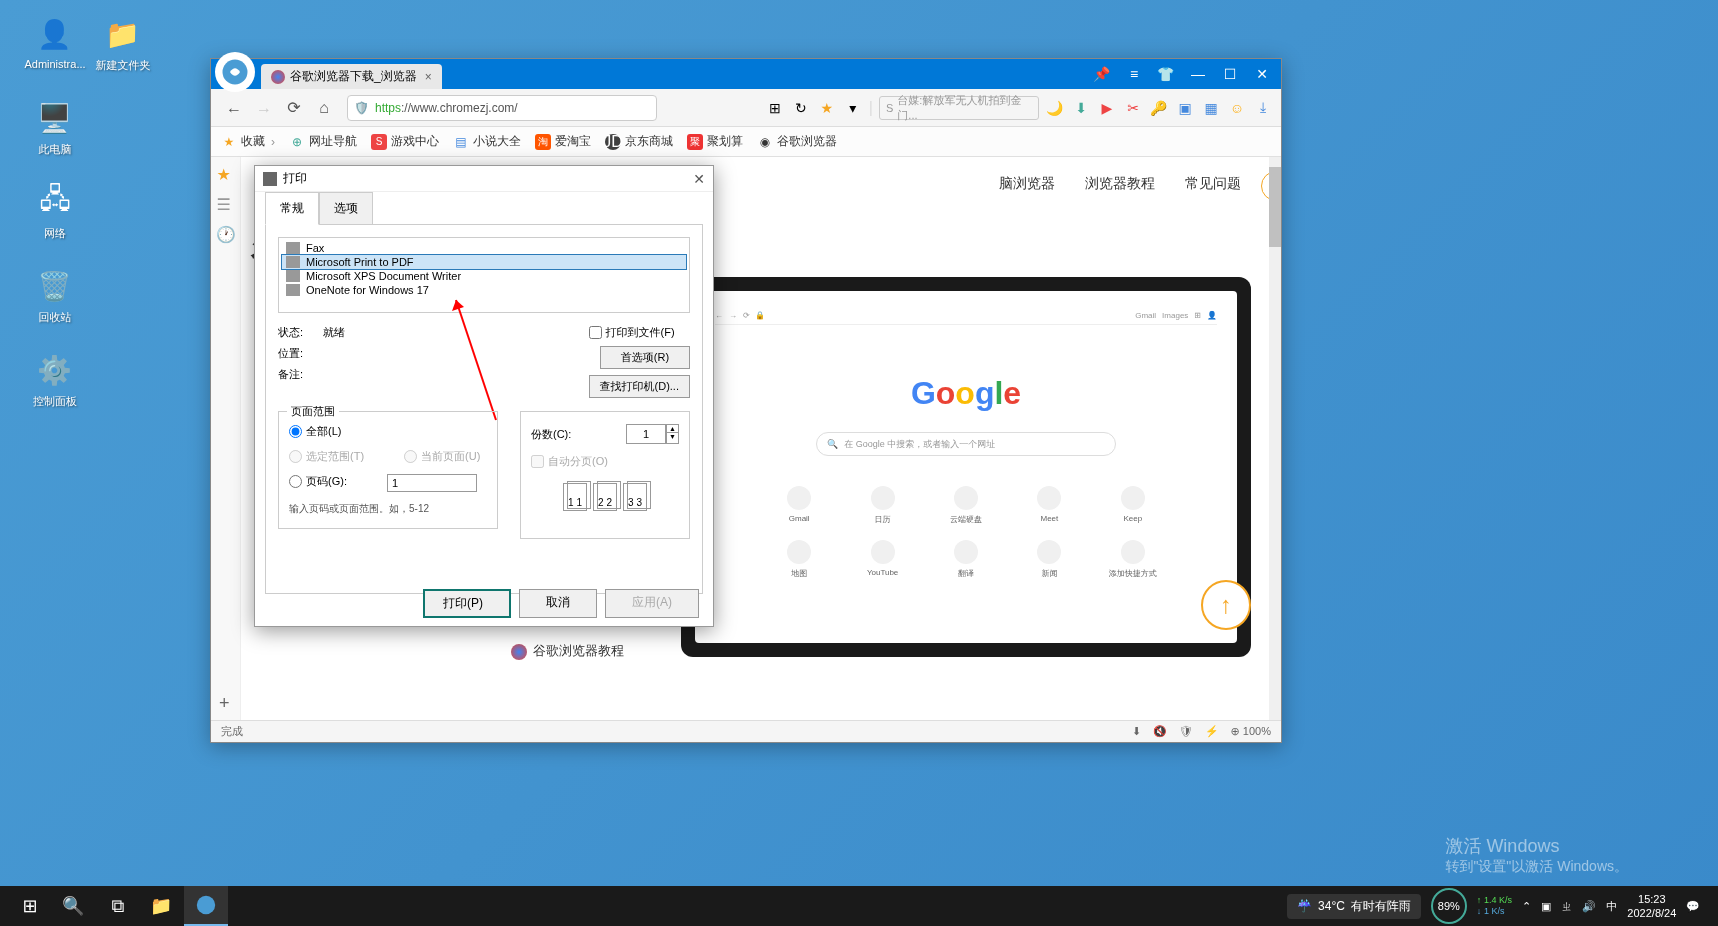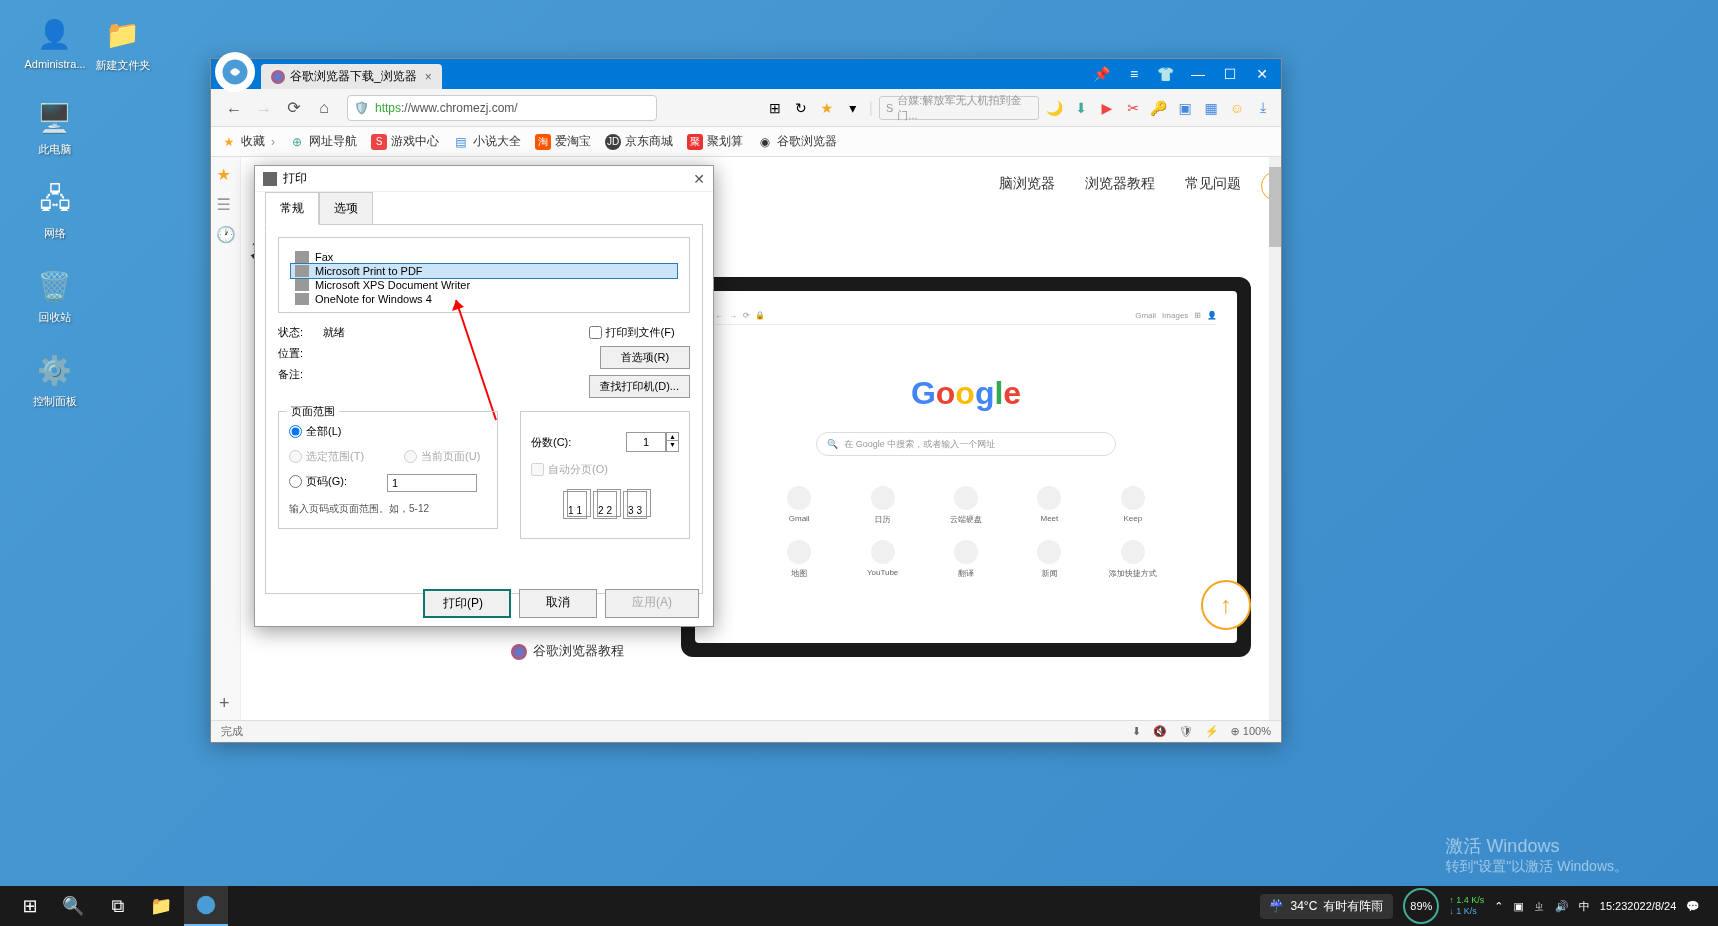--- a/index.html
+++ b/index.html
@@ -69,63 +69,63 @@
     .print-close { margin-left: auto; cursor: pointer; font-size: 14px; color: #555; }
     
     .print-tabs { display: flex; padding: 0 10px; font-size: 12px; }
     .print-tab { padding: 7px 14px; background: white; border: 1px solid #ccc; border-bottom: none; cursor: pointer; }
     .print-tab.active { border-bottom: 1px solid white; position: relative; z-index: 2; }
     .print-tab.inactive { background: #f0f0f0; }
     .print-body { margin: 0 10px 10px; border: 1px solid #ccc; padding: 12px; height: 370px; position: relative; margin-top: -1px; }
     
     .printer-group { font-size: 12px; }
     .printer-group-label { margin-bottom: 6px; color: #333; }
-    .printer-list { border: 1px solid #ccc; height: 76px; padding: 12px; overflow: auto; background: white; }
+    .printer-list { border: 1px solid #ccc; height: 76px; padding: 3px; overflow: auto; background: white; }
     .printer-item { display: flex; align-items: center; gap: 6px; padding: 1px 4px; font-size: 11px; cursor: pointer; }
     .printer-item.selected { background: #cce4f7; outline: 1px solid #2a7ab8; }
     .highlight-box { outline: 2px solid red; }
     .printer-icon { width: 14px; height: 12px; background: #999; }
     
     .printer-status { margin-top: 12px; font-size: 11px; display: flex; }
     .status-labels { display: flex; flex-direction: column; gap: 6px; }
     .status-values { margin-left: 20px; display: flex; flex-direction: column; gap: 6px; }
     .status-controls { margin-left: auto; display: flex; flex-direction: column; gap: 6px; }
     .status-checkbox { display: flex; align-items: center; gap: 4px; }
     .win-btn { padding: 3px 10px; font-size: 11px; background: #f0f0f0; border: 1px solid #999; cursor: pointer; min-width: 90px; text-align: center; }
     
     .print-range { position: absolute; top: 186px; left: 12px; width: 220px; border: 1px solid #ccc; padding: 12px 10px; font-size: 11px; }
     .print-range .group-label { position: absolute; top: -8px; left: 8px; background: white; padding: 0 4px; }
     .radio-row { display: flex; gap: 40px; margin-bottom: 10px; align-items: flex-start; }
     .radio-item { display: flex; align-items: center; gap: 4px; }
     .radio-item input { margin: 0; }
     .page-input { width: 90px; height: 18px; border: 1px solid #999; font-size: 11px; padding: 0 4px; }
     .range-hint { font-size: 10px; color: #555; margin-top: 6px; }
     
-    .copies-box { position: absolute; top: 186px; right: 12px; width: 170px; border: 1px solid #ccc; padding: 20px 10px; font-size: 11px; height: 128px; }
+    .copies-box { position: absolute; top: 186px; right: 12px; width: 170px; border: 1px solid #ccc; padding: 12px 10px; font-size: 11px; height: 128px; }
     .copies-row { display: flex; align-items: center; gap: 10px; justify-content: space-between; }
     .spin-input { width: 40px; height: 20px; border: 1px solid #999; text-align: center; font-size: 11px; }
     .collate-diagram { display: flex; gap: 6px; margin-top: 14px; justify-content: center; }
     .page-stack { width: 24px; height: 28px; border: 1px solid #999; position: relative; font-size: 10px; display: flex; align-items: flex-end; justify-content: center; padding-bottom: 2px; }
     .page-stack::before { content: ''; position: absolute; top: -3px; left: 3px; width: 100%; height: 100%; border: 1px solid #999; background: white; z-index: -1; }
     
     .red-arrow { position: absolute; top: 70px; left: 180px; width: 60px; height: 130px; pointer-events: none; }
     
     .dialog-buttons { position: absolute; bottom: 8px; right: 14px; display: flex; gap: 8px; }
     .dialog-btn { padding: 4px 26px; font-size: 12px; border: 1px solid #999; background: #f0f0f0; cursor: pointer; }
     .dialog-btn.primary { border: 2px solid #0f766e; padding-left: 18px; }
     .dialog-btn.disabled { color: #aaa; }
     
     
     .taskbar { position: absolute; bottom: 0; left: 0; right: 0; height: 40px; background: #1a1a1a; display: flex; align-items: center; padding: 0 8px; }
     .tb-item { width: 44px; height: 40px; display: flex; align-items: center; justify-content: center; color: white; font-size: 18px; cursor: pointer; }
     .tb-item.active { background: #333; border-bottom: 2px solid #76b9ed; }
     .tray { margin-left: auto; display: flex; align-items: center; gap: 10px; color: white; font-size: 11px; padding-right: 10px; }
     .battery-circle { width: 36px; height: 36px; border: 2px solid #4a9; border-radius: 50%; display: flex; align-items: center; justify-content: center; font-size: 11px; }
     .net-speed { display: flex; flex-direction: column; font-size: 9px; line-height: 1.2; }
-    .clock { display: flex; flex-direction: row; text-align: center; line-height: 1.3; }
+    .clock { display: flex; flex-direction: column; text-align: center; line-height: 1.3; }
     .weather-tb { display: flex; align-items: center; gap: 6px; background: #333; padding: 4px 10px; border-radius: 4px; font-size: 12px; }
     
     .watermark { position: absolute; right: 90px; bottom: 50px; color: rgba(255,255,255,0.5); font-size: 14px; text-align: left; }
     .watermark .wm-title { font-size: 18px; }
     
     .vert-scrollbar { position: absolute; right: 0; top: 0; width: 12px; height: 100%; background: #f0f0f0; }
     .vert-scrollbar .thumb { width: 100%; height: 80px; background: #c0c0c0; margin-top: 10px; }
   </style>
 </head>
 <body>
@@ -226,21 +226,21 @@
       </div>
     <div class="bookmark">
         <span class="bm-icon" style="color:#48d">▤</span>
         <span>小说大全</span>
       </div>
     <div class="bookmark">
         <span class="bm-icon" style="background:#f50;color:white;border-radius:3px;font-size:10px">淘</span>
         <span>爱淘宝</span>
       </div>
     <div class="bookmark">
-        <span class="bm-icon" style="background:#404040;color:white;border-radius:8px;font-size:10px">JD</span>
+        <span class="bm-icon" style="background:#404040;color:white;border-radius:8px;font-size:16px">JD</span>
         <span>京东商城</span>
       </div>
     <div class="bookmark">
         <span class="bm-icon" style="background:#e33;color:white;border-radius:3px;font-size:10px">聚</span>
         <span>聚划算</span>
       </div>
     <div class="bookmark">
         <span class="bm-icon">◉</span>
         <span>谷歌浏览器</span>
       </div>
@@ -345,21 +345,21 @@
         <div class="printer-item selected highlight-box">
             <div class="printer-icon"></div>
             <span>Microsoft Print to PDF</span>
           </div>
         <div class="printer-item">
             <div class="printer-icon"></div>
             <span>Microsoft XPS Document Writer</span>
           </div>
         <div class="printer-item">
             <div class="printer-icon"></div>
-            <span>OneNote for Windows 4</span>
+            <span>OneNote for Windows 17</span>
           </div>
       </div>
     </div>
 
     <svg class="red-arrow" viewBox="0 0 60 130">
       <line x1="10" y1="5" x2="50" y2="125" stroke="red" stroke-width="2"></line>
       <polygon points="10,5 18,12 6,16" fill="red"></polygon>
     </svg>
 
     <div class="printer-status">

